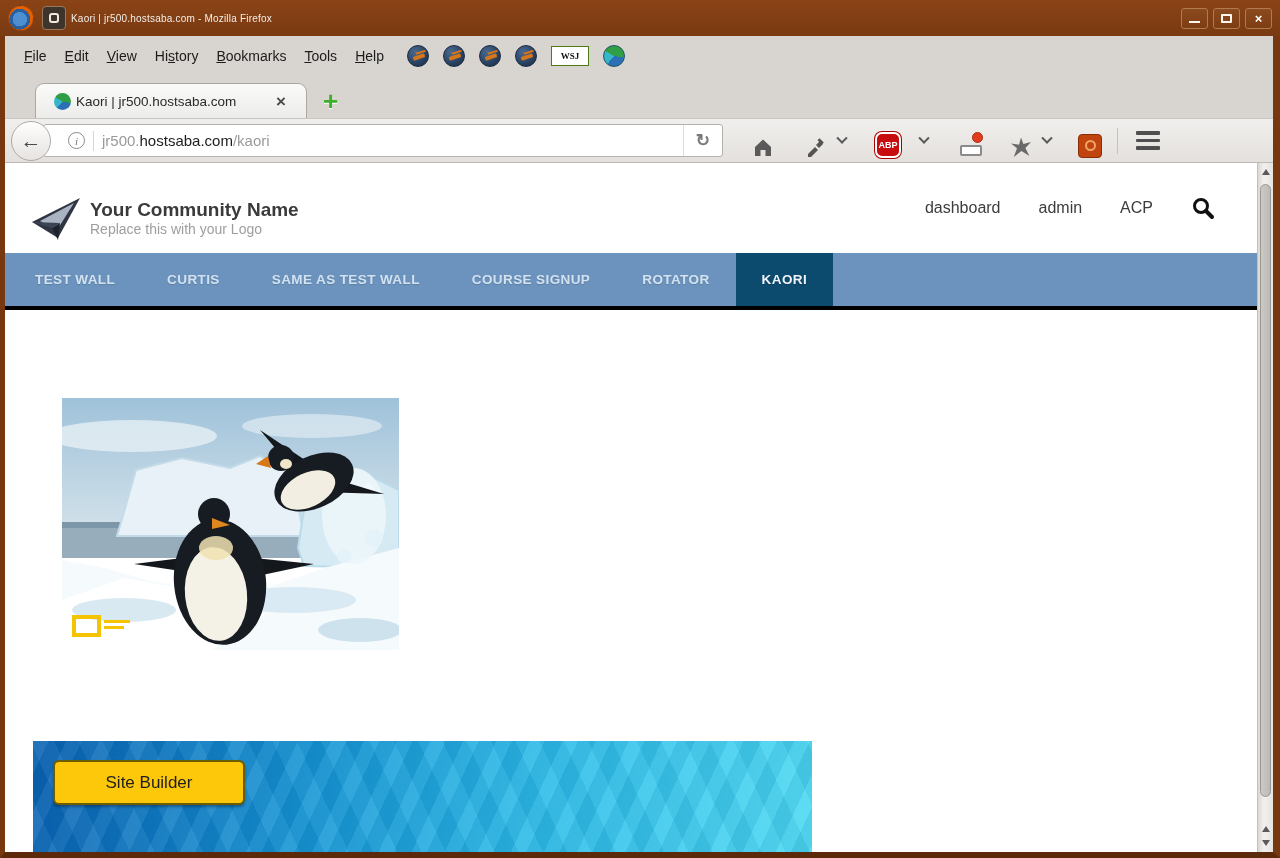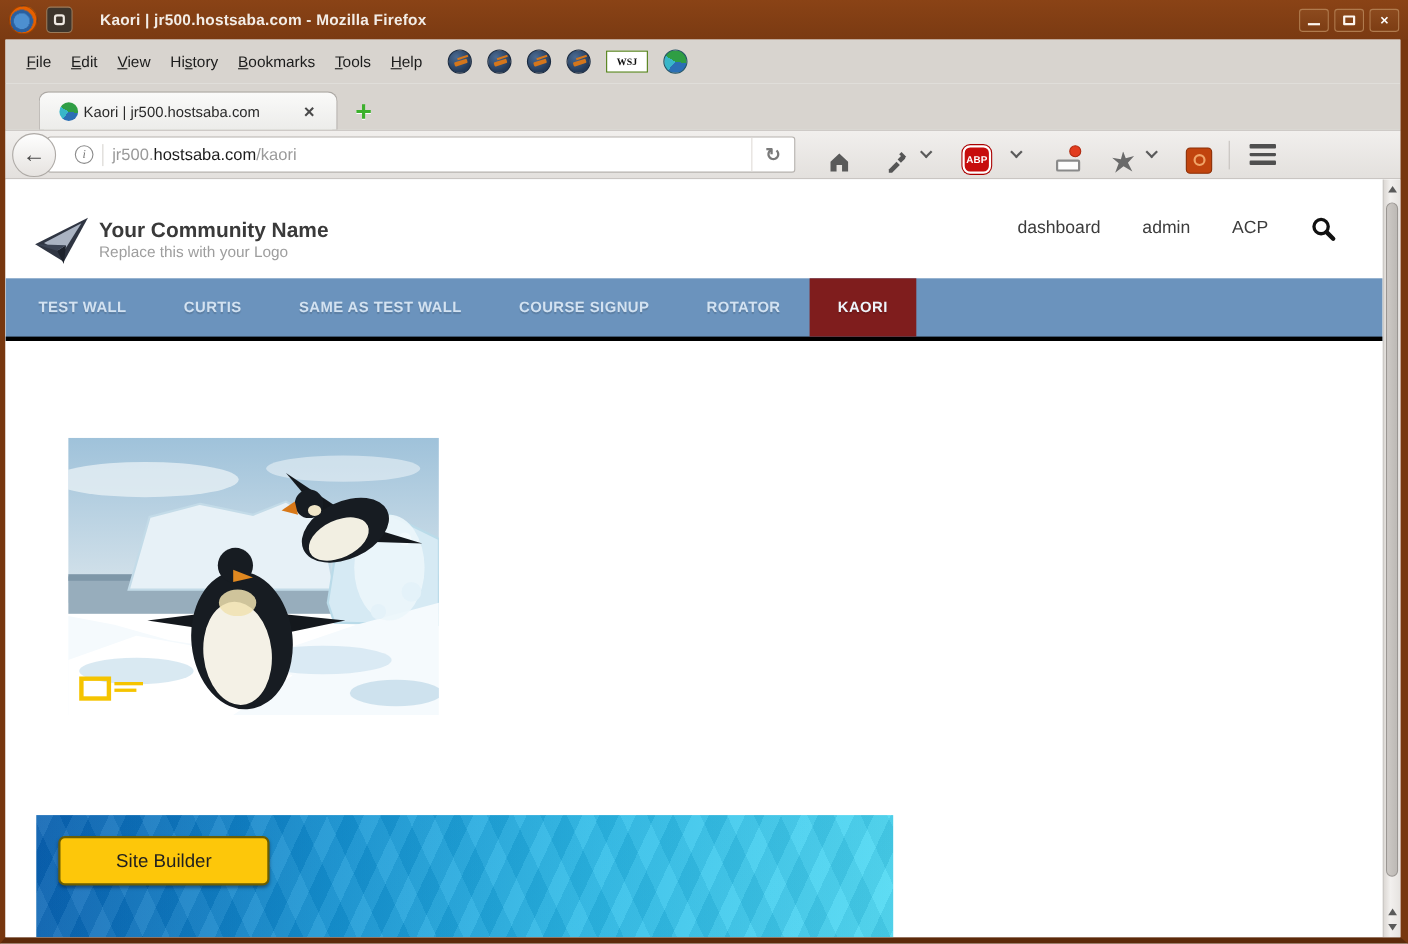--- a/index.html
+++ b/index.html
@@ -4,21 +4,21 @@
 <style>
   * { margin:0; padding:0; box-sizing:border-box; }
   html,body { width:1280px; height:858px; font-family:"Liberation Sans", sans-serif; background:#fff; overflow:hidden; }
   .window { position:relative; width:1280px; height:858px; border-left:5px solid #77370f; border-right:7px solid #77370f; border-bottom:6px solid #5c2a0a; background:#fff; display:flex; flex-direction:column; }
 
   
   .titlebar { height:36px; margin:0 -7px 0 -5px; background:linear-gradient(#8a4316,#7a3a12); display:flex; align-items:center; padding:0 8px; flex:0 0 auto; }
   .ff-logo { width:26px; height:26px; border-radius:50%; background:radial-gradient(circle at 45% 55%, #4d8fd0 0 38%, #2b5f9e 39% 55%, #e66000 56% 78%, #f9a13c 79%); border:1px solid rgba(0,0,0,.3); }
   .page-badge { width:24px; height:24px; margin-left:8px; border-radius:4px; background:#3d352c; border:1px solid #9a7a5a; display:flex; align-items:center; justify-content:center; }
   .page-badge .ring { width:10px; height:10px; border:2px solid #efe9e2; border-radius:3px; }
-  .win-title { color:#f3ede7; font-size:14px; font-weight:bold; margin-left:25px; letter-spacing:.2px; }
+  .win-title { color:#f3ede7; font-size:10px; font-weight:normal; margin-left:5px; letter-spacing:.2px; }
   .win-controls { margin-left:auto; display:flex; gap:5px; }
   .win-btn { width:27px; height:21px; border-radius:3px; background:linear-gradient(#8c4a1e,#7d3d13); border:1px solid #b07b4e; display:flex; align-items:center; justify-content:center; color:#fff; font-size:13px; font-weight:bold; }
   .win-btn .minbar { width:11px; height:2px; background:#fdf6ef; margin-top:8px; }
   .win-btn .maxbox { width:11px; height:9px; border:2px solid #fdf6ef; border-radius:1px; }
 
   
   .menubar { height:40px; background:#d8d4cf; display:flex; align-items:center; padding:0 10px; flex:0 0 auto; }
   .menu-item { font-size:14px; color:#1c1c1c; padding:5px 9px; cursor:default; }
   .menu-item .u { text-decoration:underline; }
   .mb-icons { display:flex; align-items:center; gap:14px; margin-left:14px; }
@@ -65,21 +65,21 @@
   .site-header { height:90px; display:flex; align-items:center; padding:0 42px 0 25px; flex:0 0 auto; }
   .logo-wrap { display:flex; align-items:center; gap:8px;margin-top:20px; }
   .logo-text .t1 { font-size:19px; font-weight:bold; color:#3a3a3a; line-height:1.2; }
   .logo-text .t2 { font-size:14px; color:#9e9e9e; }
   .header-links { margin-left:auto; display:flex; align-items:center; gap:38px; }
   .hlink { font-size:16px; color:#3c3c3c; }
 
   
   .site-nav { height:57px; background:#6b93bd; border-bottom:4px solid #000000; display:flex; align-items:stretch; padding-left:4px; flex:0 0 auto; }
   .nav-item { display:flex; align-items:center; padding:0 26px; font-size:13.5px; font-weight:bold; letter-spacing:.4px; color:#d3e2f1; text-shadow:0 1px 1px rgba(0,0,0,.15); }
-  .nav-item.active { background:#7f1d1d; color:#eef4fa; }
+  .nav-item.active { background:#0c4a6e; color:#eef4fa; }
 
   
   .hero-img { width:337px; height:252px; margin:88px 0 0 57px; display:block; flex:0 0 auto; }
 
   
   .banner { width:779px; height:111px; margin:91px 0 0 28px; position:relative; flex:0 0 auto;
     background:linear-gradient(100deg, #0a62b2 0%, #1595d4 35%, #2cbce8 65%, #4cd9f2 100%); overflow:hidden; }
   .banner .water { position:absolute; inset:0; background:
      repeating-linear-gradient(115deg, rgba(255,255,255,.06) 0 14px, rgba(0,40,90,.06) 14px 30px),
      repeating-linear-gradient(65deg, rgba(255,255,255,.05) 0 22px, rgba(0,40,90,.05) 22px 44px); }

